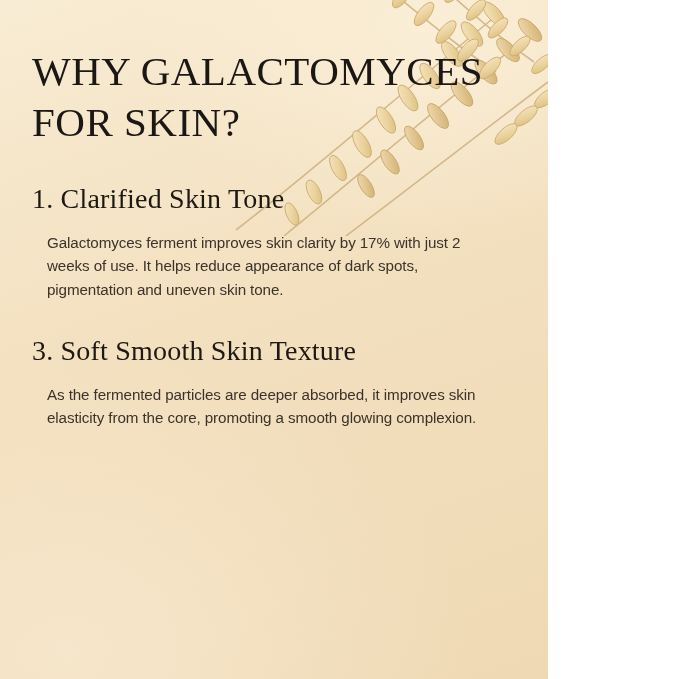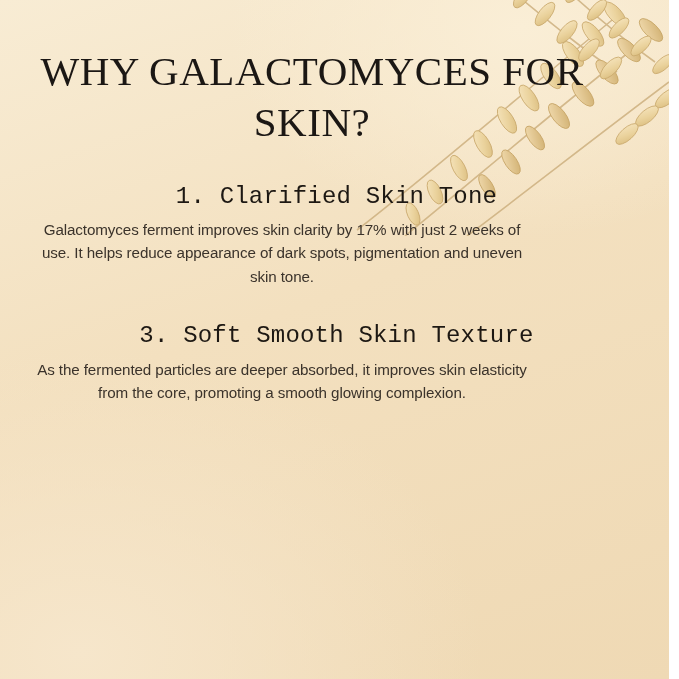--- a/index.html
+++ b/index.html
@@ -9,29 +9,28 @@
   }
   body {
     width: 679px;
     height: 679px;
     overflow: hidden;
     font-family: "Liberation Sans", sans-serif;
   }
 
   #poster {
     position: relative;
-    width: 669px;
+    width: 548px;
     height: 679px;
     background: #f4e2c4;
     background-image:
       radial-gradient(ellipse 420px 300px at 78% 4%, #faeed6 0%, rgba(250,238,214,0) 70%),
       radial-gradient(ellipse 560px 420px at 12% 96%, #f6e6cb 0%, rgba(246,230,203,0) 72%),
       linear-gradient(160deg, #f8ecd4 0%, #f3e0bf 45%, #efd9b4 100%);
     overflow: hidden;
-    text-align: center;
   }
 
   
   #wheat {
     position: absolute;
     top: -14px;
     right: -8px;
     width: 360px;
     height: 250px;
     pointer-events: none;
@@ -52,35 +51,35 @@
     color: #1b1714;
     margin: 0 0 34px 0;
     font-weight: 400;
     max-width: 560px;
   }
 
   .block { margin-bottom: 26px; }
   .block:last-child { margin-bottom: 0; }
 
   .block h2 {
-    font-family: Liberation Mono, monospace;
+    font-family: Liberation Serif, serif;
     font-weight: 400;
-    font-size: 24px;
+    font-size: 28px;
     line-height: 1.22;
     color: #1d1813;
     margin: 0 0 7px 0;
     letter-spacing: 0.2px;
   }
 
   .block p {
     font-family: "Liberation Sans", sans-serif;
     font-size: 15.2px;
     line-height: 1.55;
     color: #3b332b;
-    margin: 0;
+    margin: 15px;
     max-width: 500px;
     letter-spacing: -0.1px;
   }
 
   
   #block-1 { margin-top: 2px; }
   #block-2 { margin-top: 30px; }
   #block-3 { margin-top: 32px; }
   #block-3 h2 { margin-bottom: 8px; }
 </style>

